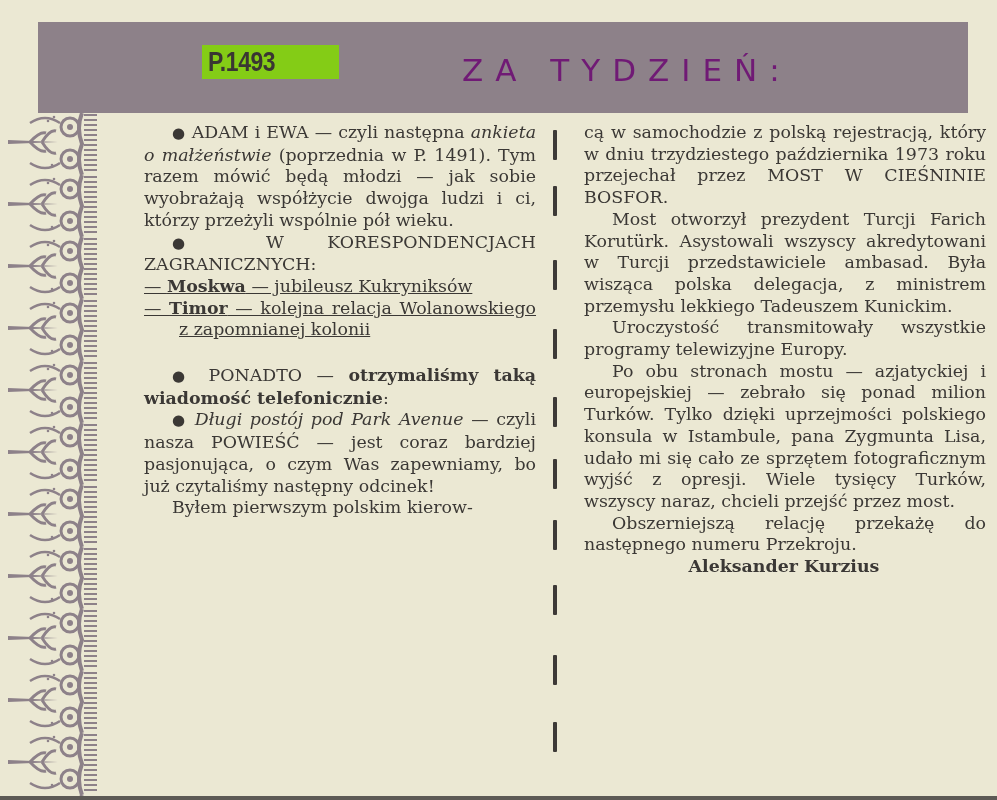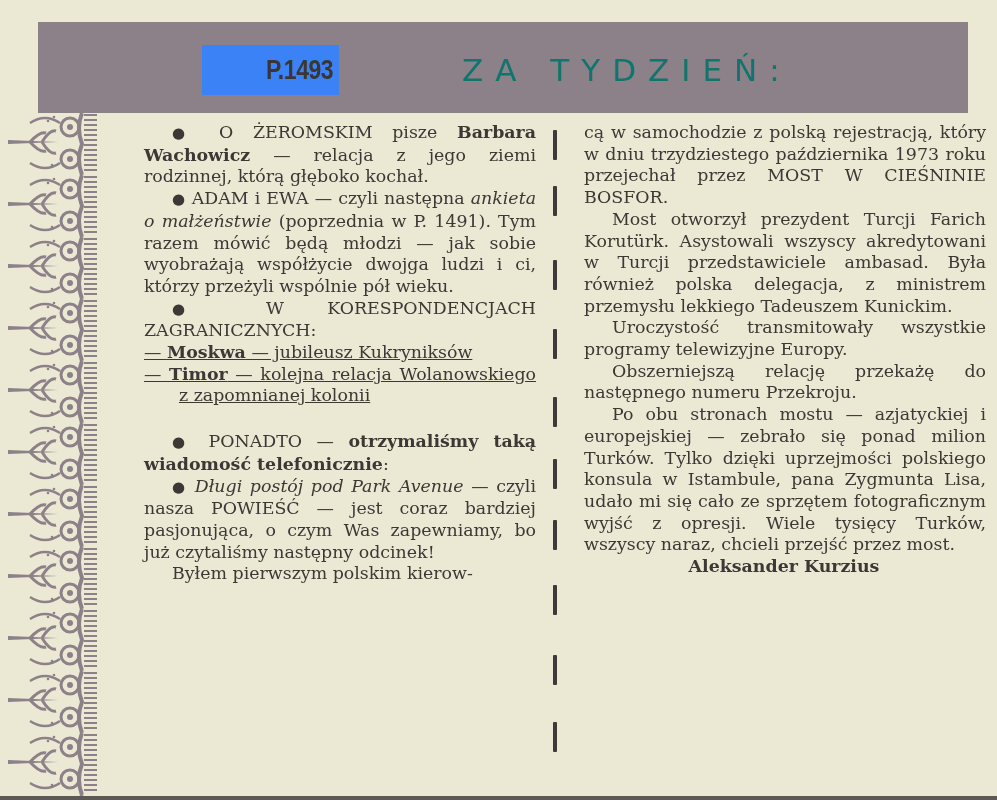--- a/index.html
+++ b/index.html
@@ -7,33 +7,33 @@
     width:997px; height:800px; overflow:hidden; position:relative;
     background:#ebe8d3;
     font-family:"DejaVu Serif", "Liberation Serif", serif;
     color:#3b3835;
   }
   .band {
     position:absolute; left:38px; top:22px; width:930px; height:91px;
     background:#8d8189;
   }
   .issue-box {
-    position:absolute; left:202px; top:45px; width:137px; height:50px;
-    background:#3b82f6;
-    display:flex; align-items:center; justify-content:flex-end;
+    position:absolute; left:202px; top:45px; width:137px; height:34px;
+    background:#84cc16;
+    display:flex; align-items:center; justify-content:flex-start;
   }
   .issue-box span {
     font-family:"Liberation Sans", sans-serif; font-weight:bold;
     font-size:27px; color:#3a3633; letter-spacing:-0.5px;
     transform:scaleX(0.85);
   }
   .headline {
     position:absolute; left:462px; top:50px;
     font-family:"DejaVu Sans", sans-serif; font-size:31px;
-    letter-spacing:12px; color:#0f766e; font-weight:normal;
+    letter-spacing:12px; color:#701a75; font-weight:normal;
     line-height:40px;
   }
   .ornament { position:absolute; left:0; top:113px; width:100px; height:687px; overflow:hidden; }
   .col {
     position:absolute; top:122px;
     font-size:17.4px; line-height:21.7px;
     text-align:justify;
   }
   .col-left { left:144px; width:392px; }
   .col-right { left:584px; width:402px; }
@@ -103,24 +103,20 @@
 <div class="divider" style="top:260px;height:30px;"></div>
 <div class="divider" style="top:329px;height:30px;"></div>
 <div class="divider" style="top:397px;height:30px;"></div>
 <div class="divider" style="top:459px;height:30px;"></div>
 <div class="divider" style="top:520px;height:30px;"></div>
 <div class="divider" style="top:585px;height:30px;"></div>
 <div class="divider" style="top:655px;height:30px;"></div>
 <div class="divider" style="top:722px;height:30px;"></div>
 
 <div class="col col-left">
-  <p class="indent">
-    <span class="bullet">●</span>
-    <span>O ŻEROMSKIM pisze </span><span class="bold">Barbara Wachowicz</span><span> — relacja z jego ziemi rodzinnej, którą głęboko kochał.</span>
-  </p>
   <p class="indent gap">
     <span class="bullet">●</span>
     <span>ADAM i EWA — czyli następna </span><span class="italic">ankieta o małżeństwie</span><span> (poprzednia w P. 1491). Tym razem mówić będą młodzi — jak sobie wyobrażają współżycie dwojga ludzi i ci, którzy przeżyli wspólnie pół wieku.</span>
   </p>
   <p class="indent gap">
     <span class="bullet">●</span>
     <span>W KORESPONDENCJACH ZAGRANICZNYCH:</span>
   </p>
   <p class="dash-item gap">
     <span>— </span><span class="bold">Moskwa</span><span> — jubileusz Kukryniksów</span>
@@ -134,20 +130,20 @@
   </p>
   <p class="indent gap">
     <span class="bullet">●</span>
     <span class="italic">Długi postój pod Park Avenue</span><span> — czyli nasza POWIEŚĆ — jest coraz bardziej pasjonująca, o czym Was zapewniamy, bo już czytaliśmy następny odcinek!</span>
   </p>
   <p class="indent gap">Byłem pierwszym polskim kierow-</p>
 </div>
 
 <div class="col col-right">
   <p>cą w samochodzie z polską rejestracją, który w dniu trzydziestego października 1973 roku przejechał przez MOST W CIEŚNINIE BOSFOR.</p>
-  <p class="indent gap">Most otworzył prezydent Turcji Farich Korutürk. Asystowali wszyscy akredytowani w Turcji przedstawiciele ambasad. Była również polska delegacja, z ministrem przemysłu lekkiego Tadeuszem Kunickim.</p>
+  <p class="indent gap">Most otworzył prezydent Turcji Farich Korutürk. Asystowali wszyscy akredytowani w Turcji przedstawiciele ambasad. Była wisząca polska delegacja, z ministrem przemysłu lekkiego Tadeuszem Kunickim.</p>
   <p class="indent gap">Uroczystość transmitowały wszystkie programy telewizyjne Europy.</p>
+  <p class="indent gap">Po obu stronach mostu — azjatyckiej i europejskiej — zebrało się ponad milion Turków. Tylko dzięki uprzejmości polskiego konsula w Istambule, pana Zygmunta Lisa, udało mi się cało ze sprzętem fotograficznym wyjść z opresji. Wiele tysięcy Turków, wszyscy naraz, chcieli przejść przez most.</p>
   <p class="indent gap">Obszerniejszą relację przekażę do następnego numeru Przekroju.</p>
-  <p class="indent gap">Po obu stronach mostu — azjatyckiej i europejskiej — zebrało się ponad milion Turków. Tylko dzięki uprzejmości polskiego konsula w Istambule, pana Zygmunta Lisa, udało mi się cało ze sprzętem fotograficznym wyjść z opresji. Wiele tysięcy Turków, wszyscy naraz, chcieli przejść przez most.</p>
   <p class="sig">Aleksander Kurzius</p>
 </div>
 
 <div class="bottom-rule"></div>
 
 </body></html>

